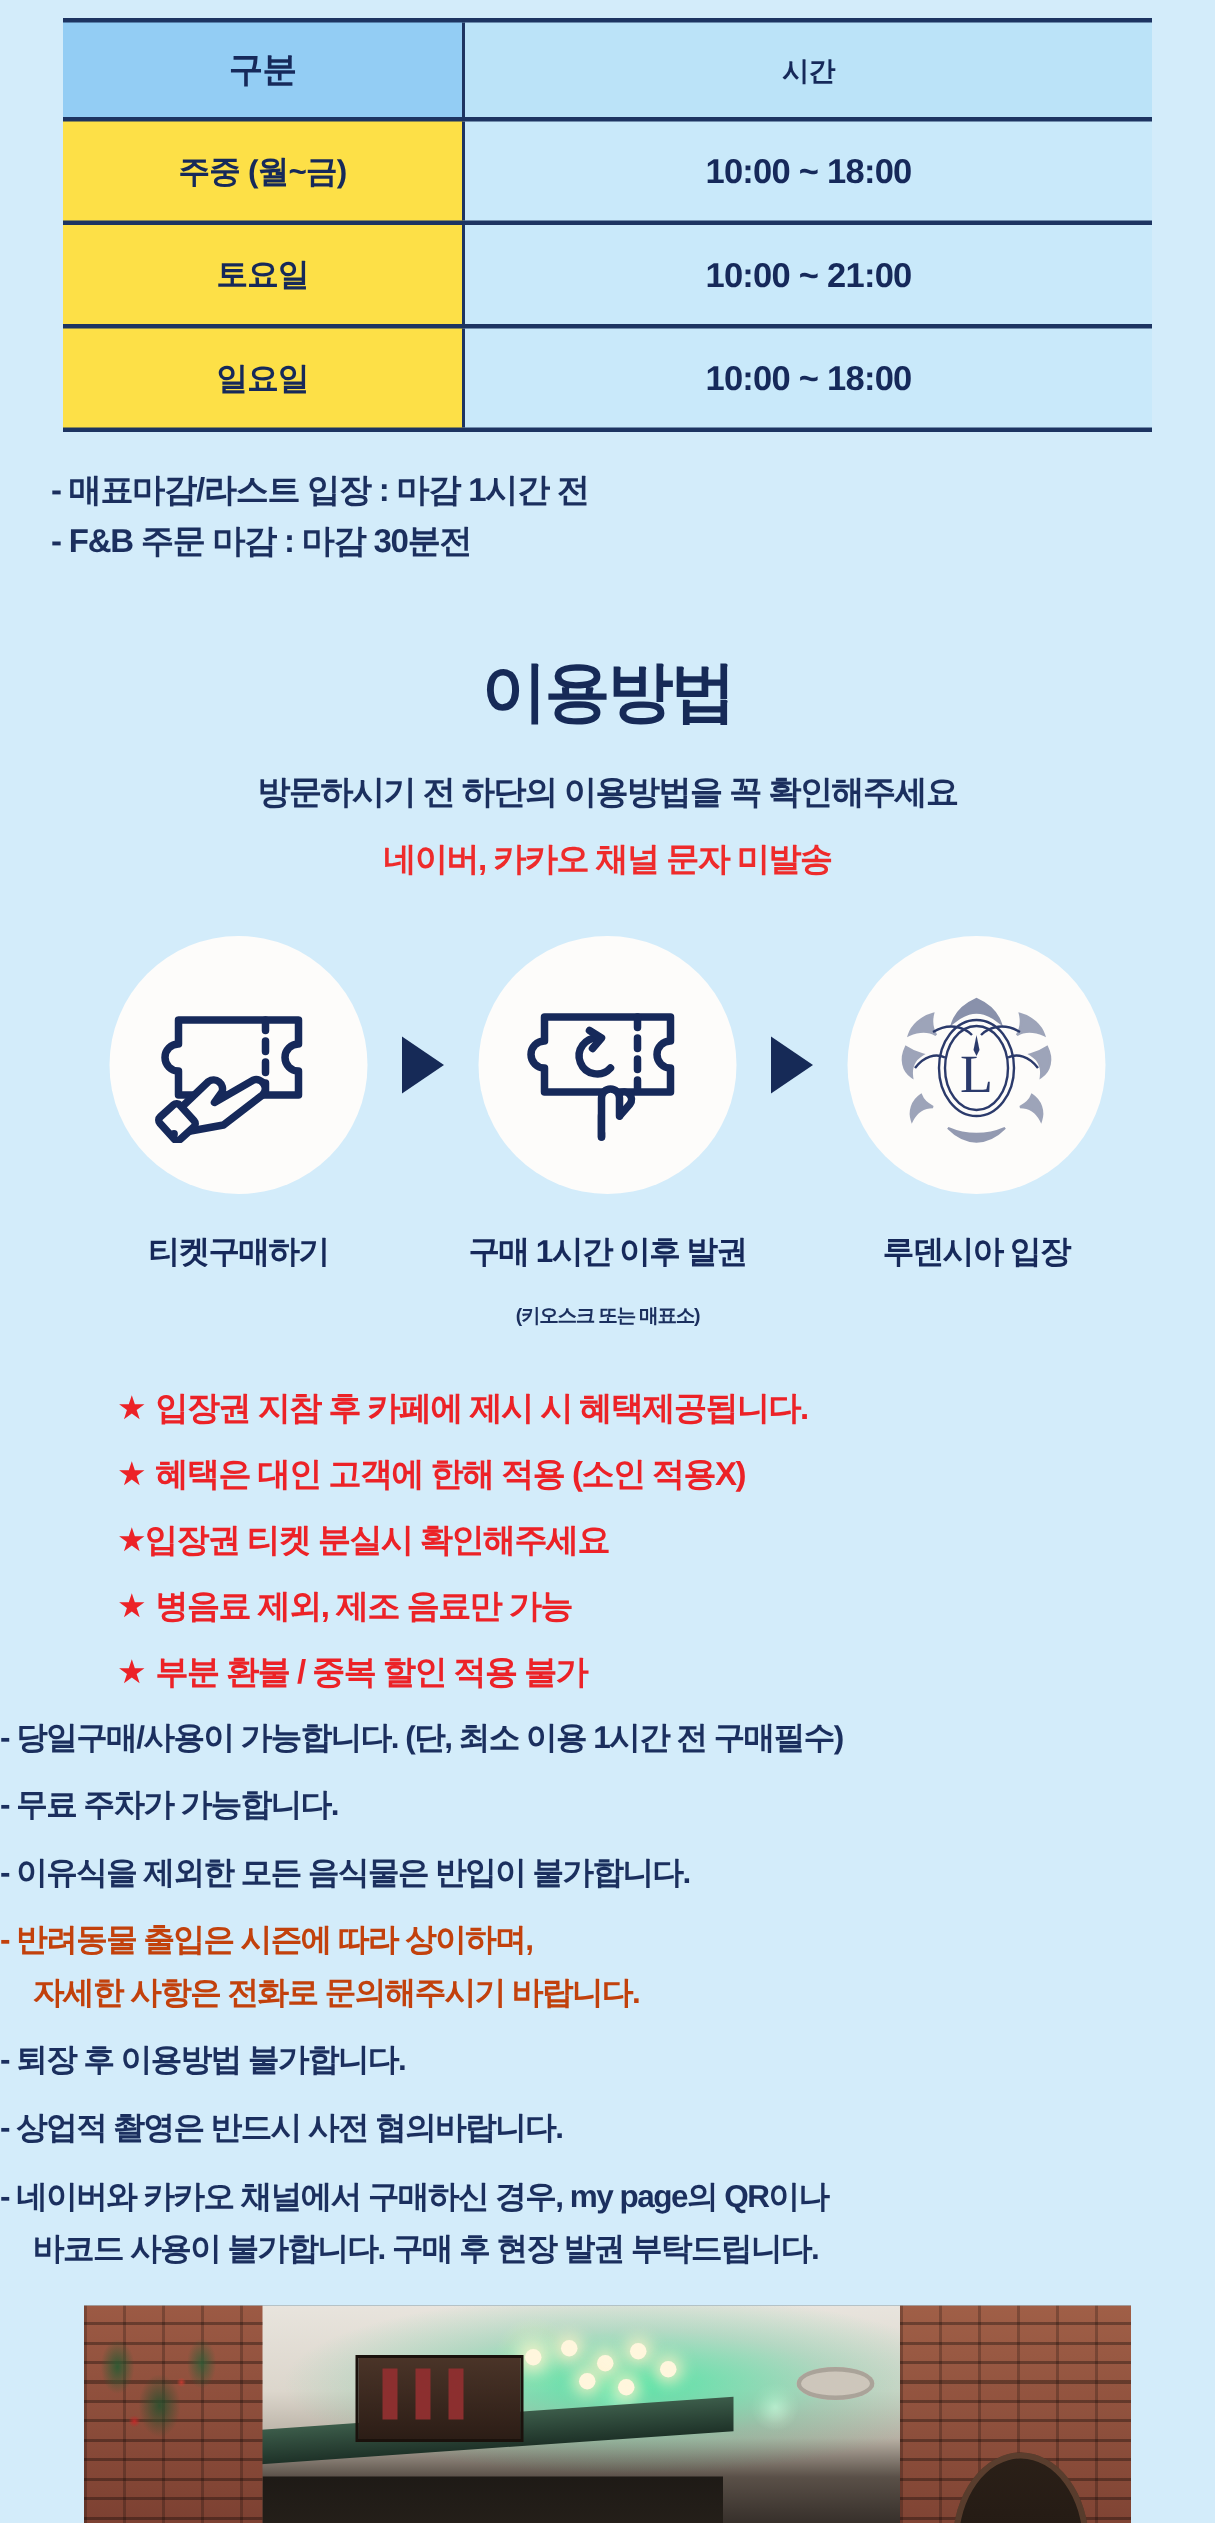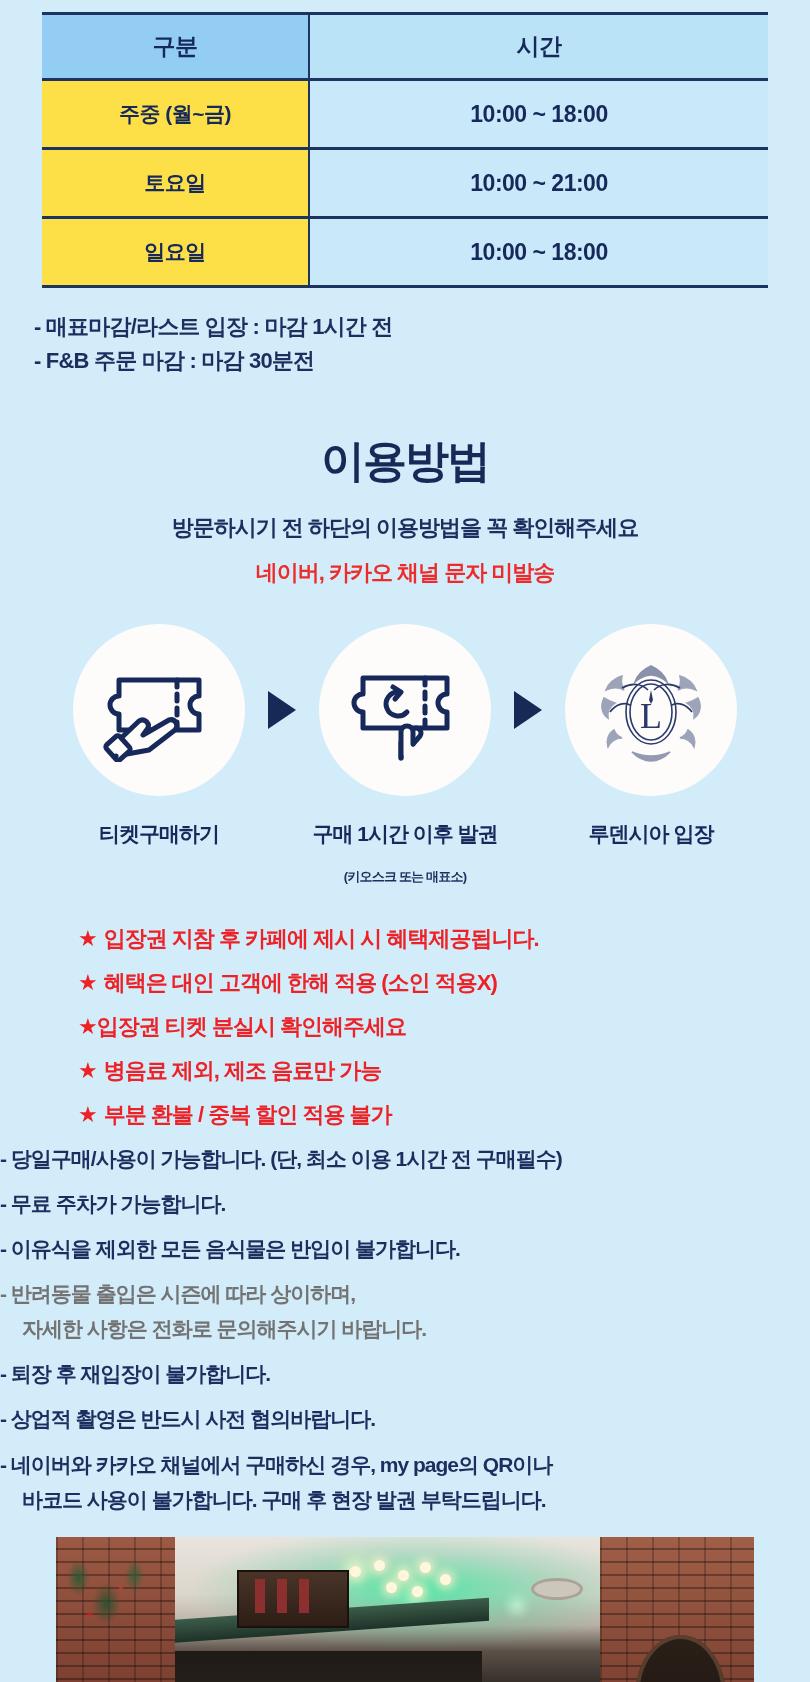--- a/index.html
+++ b/index.html
@@ -46,21 +46,21 @@
   table.hours col.c-label { width: 267px; }
 
   .th-label {
     background: #93cdf4;
     font-size: 23px;
     height: 66px;
     border-right: 2px solid #1d3461;
   }
   .th-time {
     background: #bbe3f8;
-    font-size: 23px;
+    font-size: 18px;
     height: 66px;
   }
   .td-label {
     background: #fde047;
     font-size: 21px;
     height: 69px;
     border-right: 2px solid #1d3461;
   }
   .td-time {
     background: #c9e9fa;
@@ -192,21 +192,21 @@
   }
   .dash-item {
     font-size: 21px;
     font-weight: bold;
     color: #1b2f5e;
     letter-spacing: -1px;
     line-height: 1.05;
     margin-bottom: 23px;
     white-space: nowrap;
   }
-  .dash-item.red { color: #737373; }
+  .dash-item.red { color: #c2410c; }
   .dash-cont {
     display: block;
     padding-left: 22px;
     margin-top: 13px;
   }
 
   
   .photo-wrap {
     margin: 26px 56px 0 56px;
     height: 260px;
@@ -448,21 +448,21 @@
   </div>
 
   <div class="dash-list">
     <div class="dash-item">- 당일구매/사용이 가능합니다. (단, 최소 이용 1시간 전 구매필수)</div>
     <div class="dash-item">- 무료 주차가 가능합니다.</div>
     <div class="dash-item">- 이유식을 제외한 모든 음식물은 반입이 불가합니다.</div>
     <div class="dash-item red">
       <span>- 반려동물 출입은 시즌에 따라 상이하며,</span>
       <span class="dash-cont">자세한 사항은 전화로 문의해주시기 바랍니다.</span>
     </div>
-    <div class="dash-item">- 퇴장 후 재입장이 불가합니다.</div>
+    <div class="dash-item">- 퇴장 후 이용방법 불가합니다.</div>
     <div class="dash-item">- 상업적 촬영은 반드시 사전 협의바랍니다.</div>
     <div class="dash-item">
       <span>- 네이버와 카카오 채널에서 구매하신 경우, my page의 QR이나</span>
       <span class="dash-cont">바코드 사용이 불가합니다. 구매 후 현장 발권 부탁드립니다.</span>
     </div>
   </div>
 
   <div class="photo-wrap">
     <div class="photo"></div>
     <div class="photo-vent"></div>

